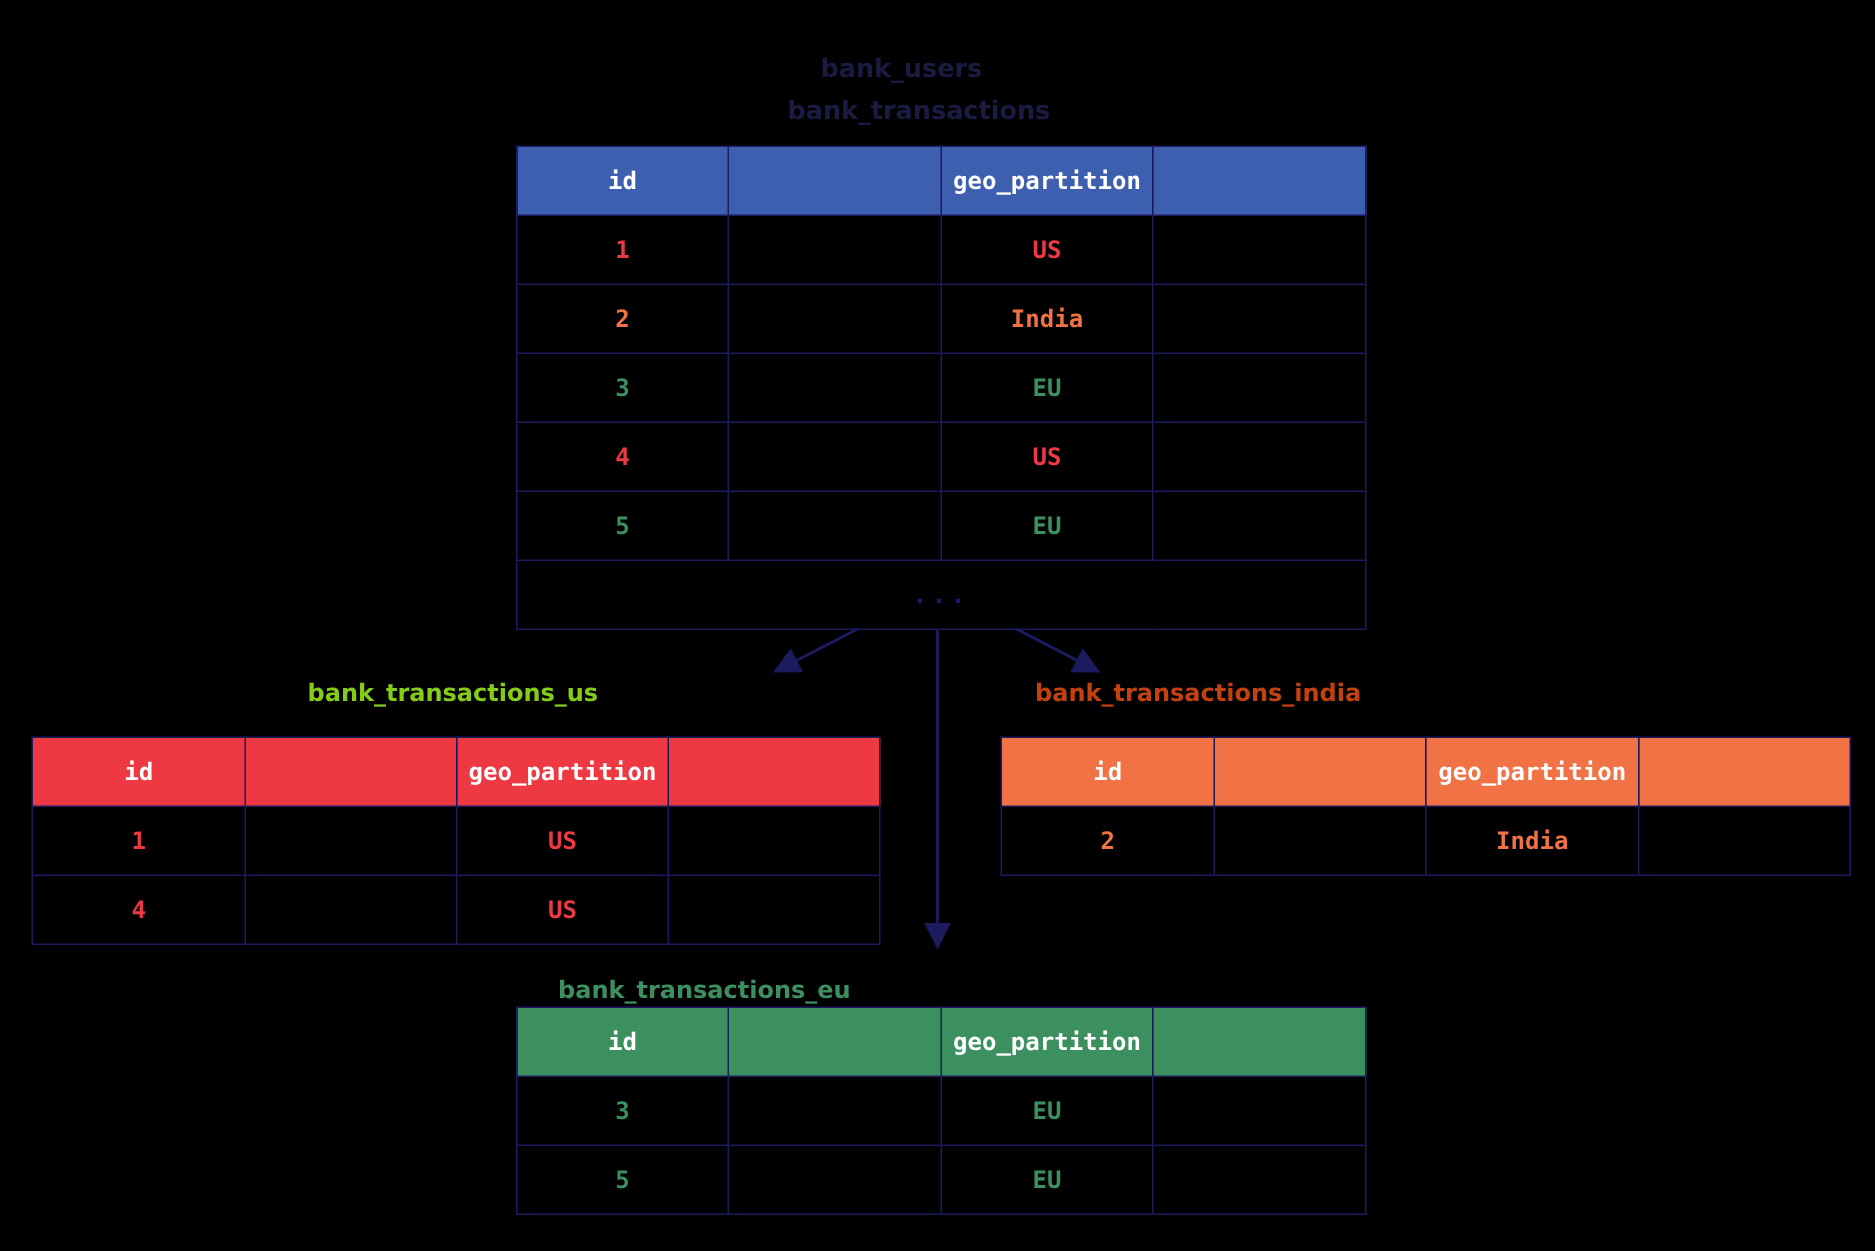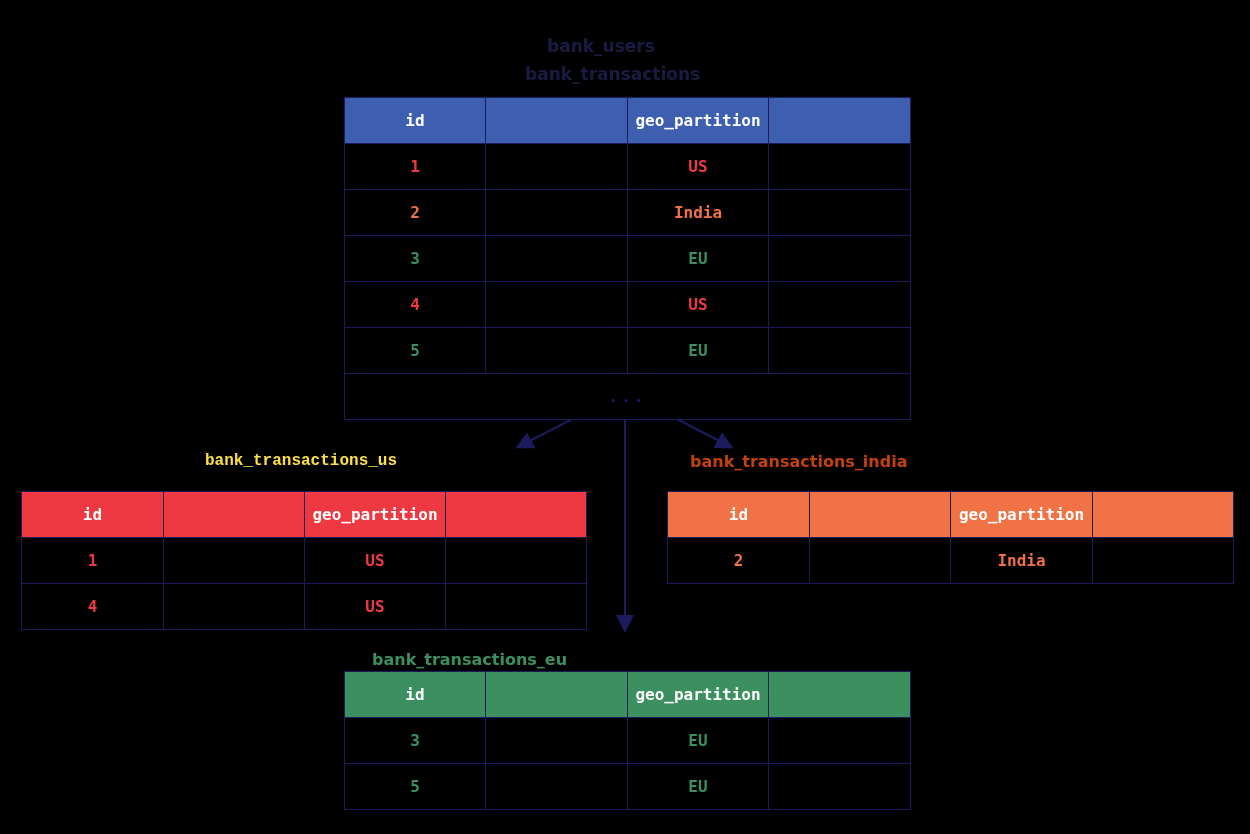--- a/index.html
+++ b/index.html
@@ -47,21 +47,21 @@
     color: #1b1b42;
   }
   .title-main-a { left: 525px; margin-top: 28px; }
   .title-main-b { left: 547px; }
 
   
   .title-sub {
     z-index: 0;
     font-size: 16px;
   }
-  .title-red    { left: 205px;  top: 452px; color: #fde047; font-family: Liberation Mono, monospace; }
+  .title-red    { left: 205px;  top: 452px; color: #84cc16; }
   .title-orange { left: 690px;  top: 452px; color: #c2410c; }
   .title-green  { left: 372px;  top: 650px; color: #3c9060; }
 
   
   .tbl {
     position: absolute;
     border-collapse: collapse;
     table-layout: fixed;
     z-index: 2;
     margin-top: 26px;

